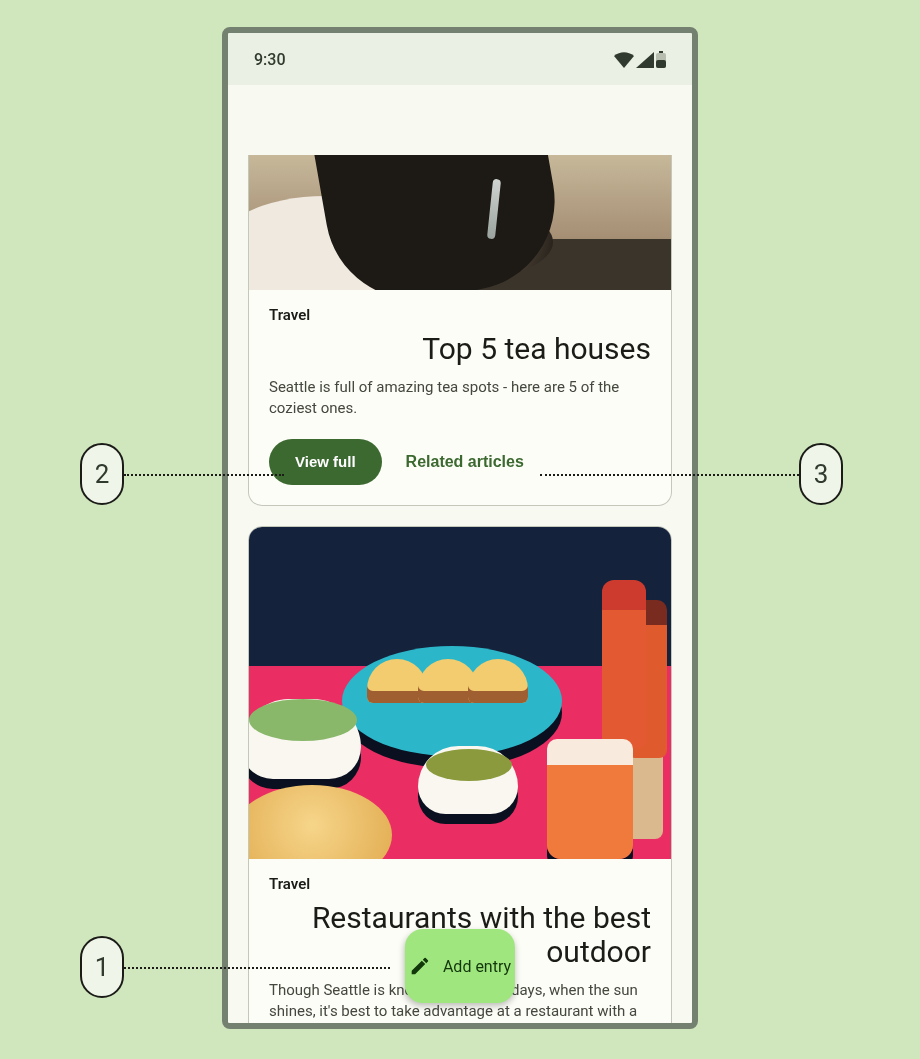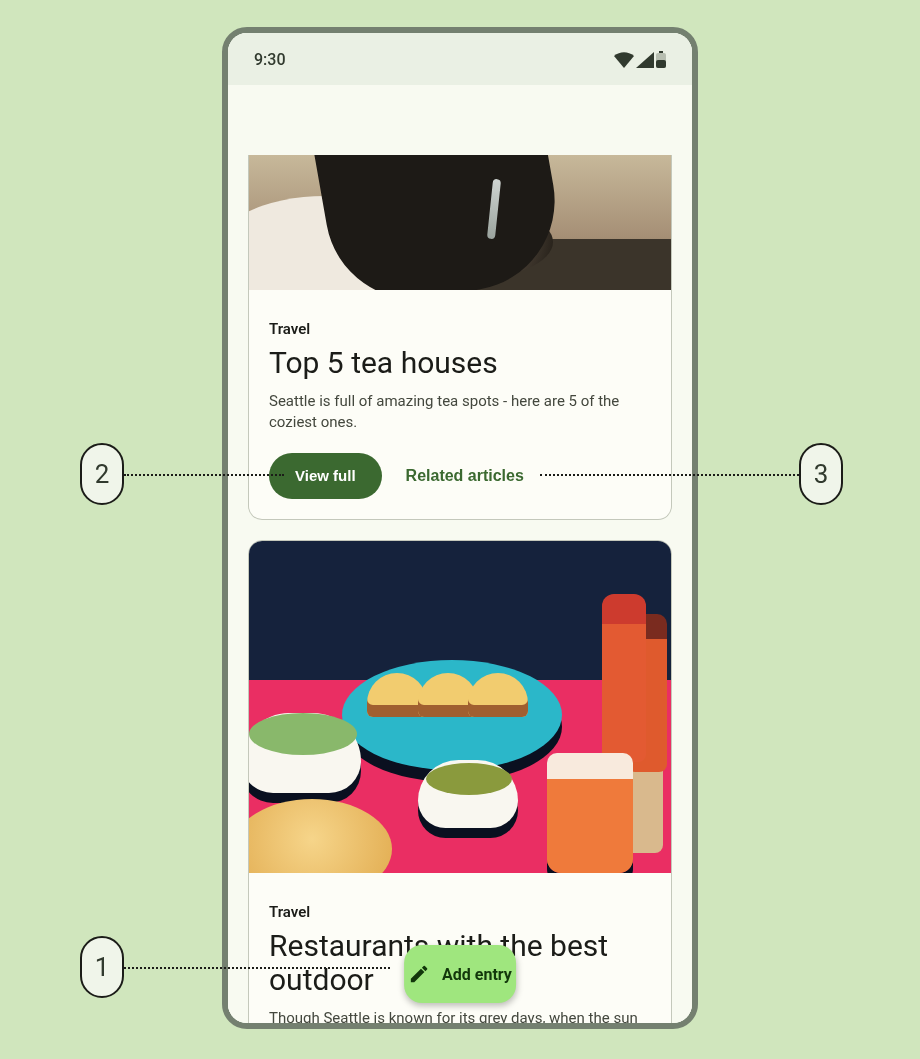--- a/index.html
+++ b/index.html
@@ -41,21 +41,21 @@
     position:absolute;
     border-top:2px dotted #1b1c18;
     z-index:15;
   }
   
   .device{
     position:absolute;
     left:222px; top:27px;
     width:476px; height:1002px;
     border:6px solid var(--device-border);
-    border-radius:25px;
+    border-radius:8px;
     background:var(--device-bg);
     overflow:hidden;
   }
   .screen{
     position:absolute;
     inset:0;
     background:var(--surface);
     overflow:hidden;
   }
   
@@ -114,48 +114,48 @@
     border:1px solid var(--outline);
     border-radius:14px;
     background:var(--card-surface);
     overflow:hidden;
   }
   .card2-media{
     height:332px;
     position:relative;
     overflow:hidden;
   }
-  .card-body{padding:30px 20px 0 20px;}
+  .card-body{padding:16px 20px 0 20px;}
   .card-actions{
     display:flex;align-items:center;gap:18px;
     padding:20px;
   }
   .overline{font-size:15px;font-weight:600;color:var(--on-surface);}
-  .headline{font-size:30px;font-weight:400;color:var(--on-surface);margin:8px 0 10px 0;line-height:1.15;}
+  .headline{font-size:30px;font-weight:400;color:var(--on-surface);margin:8px 0 10px 0;line-height:1.15;text-align:right;}
   .supporting{font-size:15px;color:var(--on-surface-variant);line-height:1.4;}
   .filled-btn{
     height:46px;padding:0 26px;border-radius:23px;
     background:var(--primary);color:var(--on-primary);
     font-size:15px;font-weight:600;border:none;cursor:pointer;
     display:flex;align-items:center;
   }
   .text-btn{
     height:46px;padding:0 6px;background:none;border:none;
     color:var(--primary-text);font-size:16px;font-weight:600;cursor:pointer;text-align:center;
   }
   
   .fab{
     position:absolute;
     left:50%;transform:translateX(-50%);
     bottom:20px;
-    height:58px;padding:0 4px;
+    height:74px;padding:0 4px;
     background:var(--fab-bg);
     border-radius:18px;
     display:flex;align-items:center;gap:12px;
-    font-size:16px;font-weight:700;color:#12370b;
+    font-size:16px;font-weight:400;color:#12370b;
     box-shadow:0 3px 6px rgba(0,0,0,0.25);
     cursor:pointer;
     z-index:30;
   }
   
   .tea-scene{position:absolute;inset:0;}
   .tea-scene .bg{position:absolute;inset:0;background:linear-gradient(180deg,#c7b89a 0%,#a69076 60%,#6b5d47 100%);}
   .tea-scene .table{position:absolute;left:0;right:0;bottom:0;height:38%;background:#3b342a;}
   .tea-scene .cup{position:absolute;right:28%;bottom:8%;width:170px;height:74px;border-radius:50%;background:radial-gradient(circle at 50% 35%,#241f19 0%,#241f19 55%,#4d4338 58%,#1b1711 100%);}
   .tea-scene .plate{position:absolute;left:-8%;bottom:-12%;width:220px;height:110px;border-radius:50%;background:#efe9df;}

